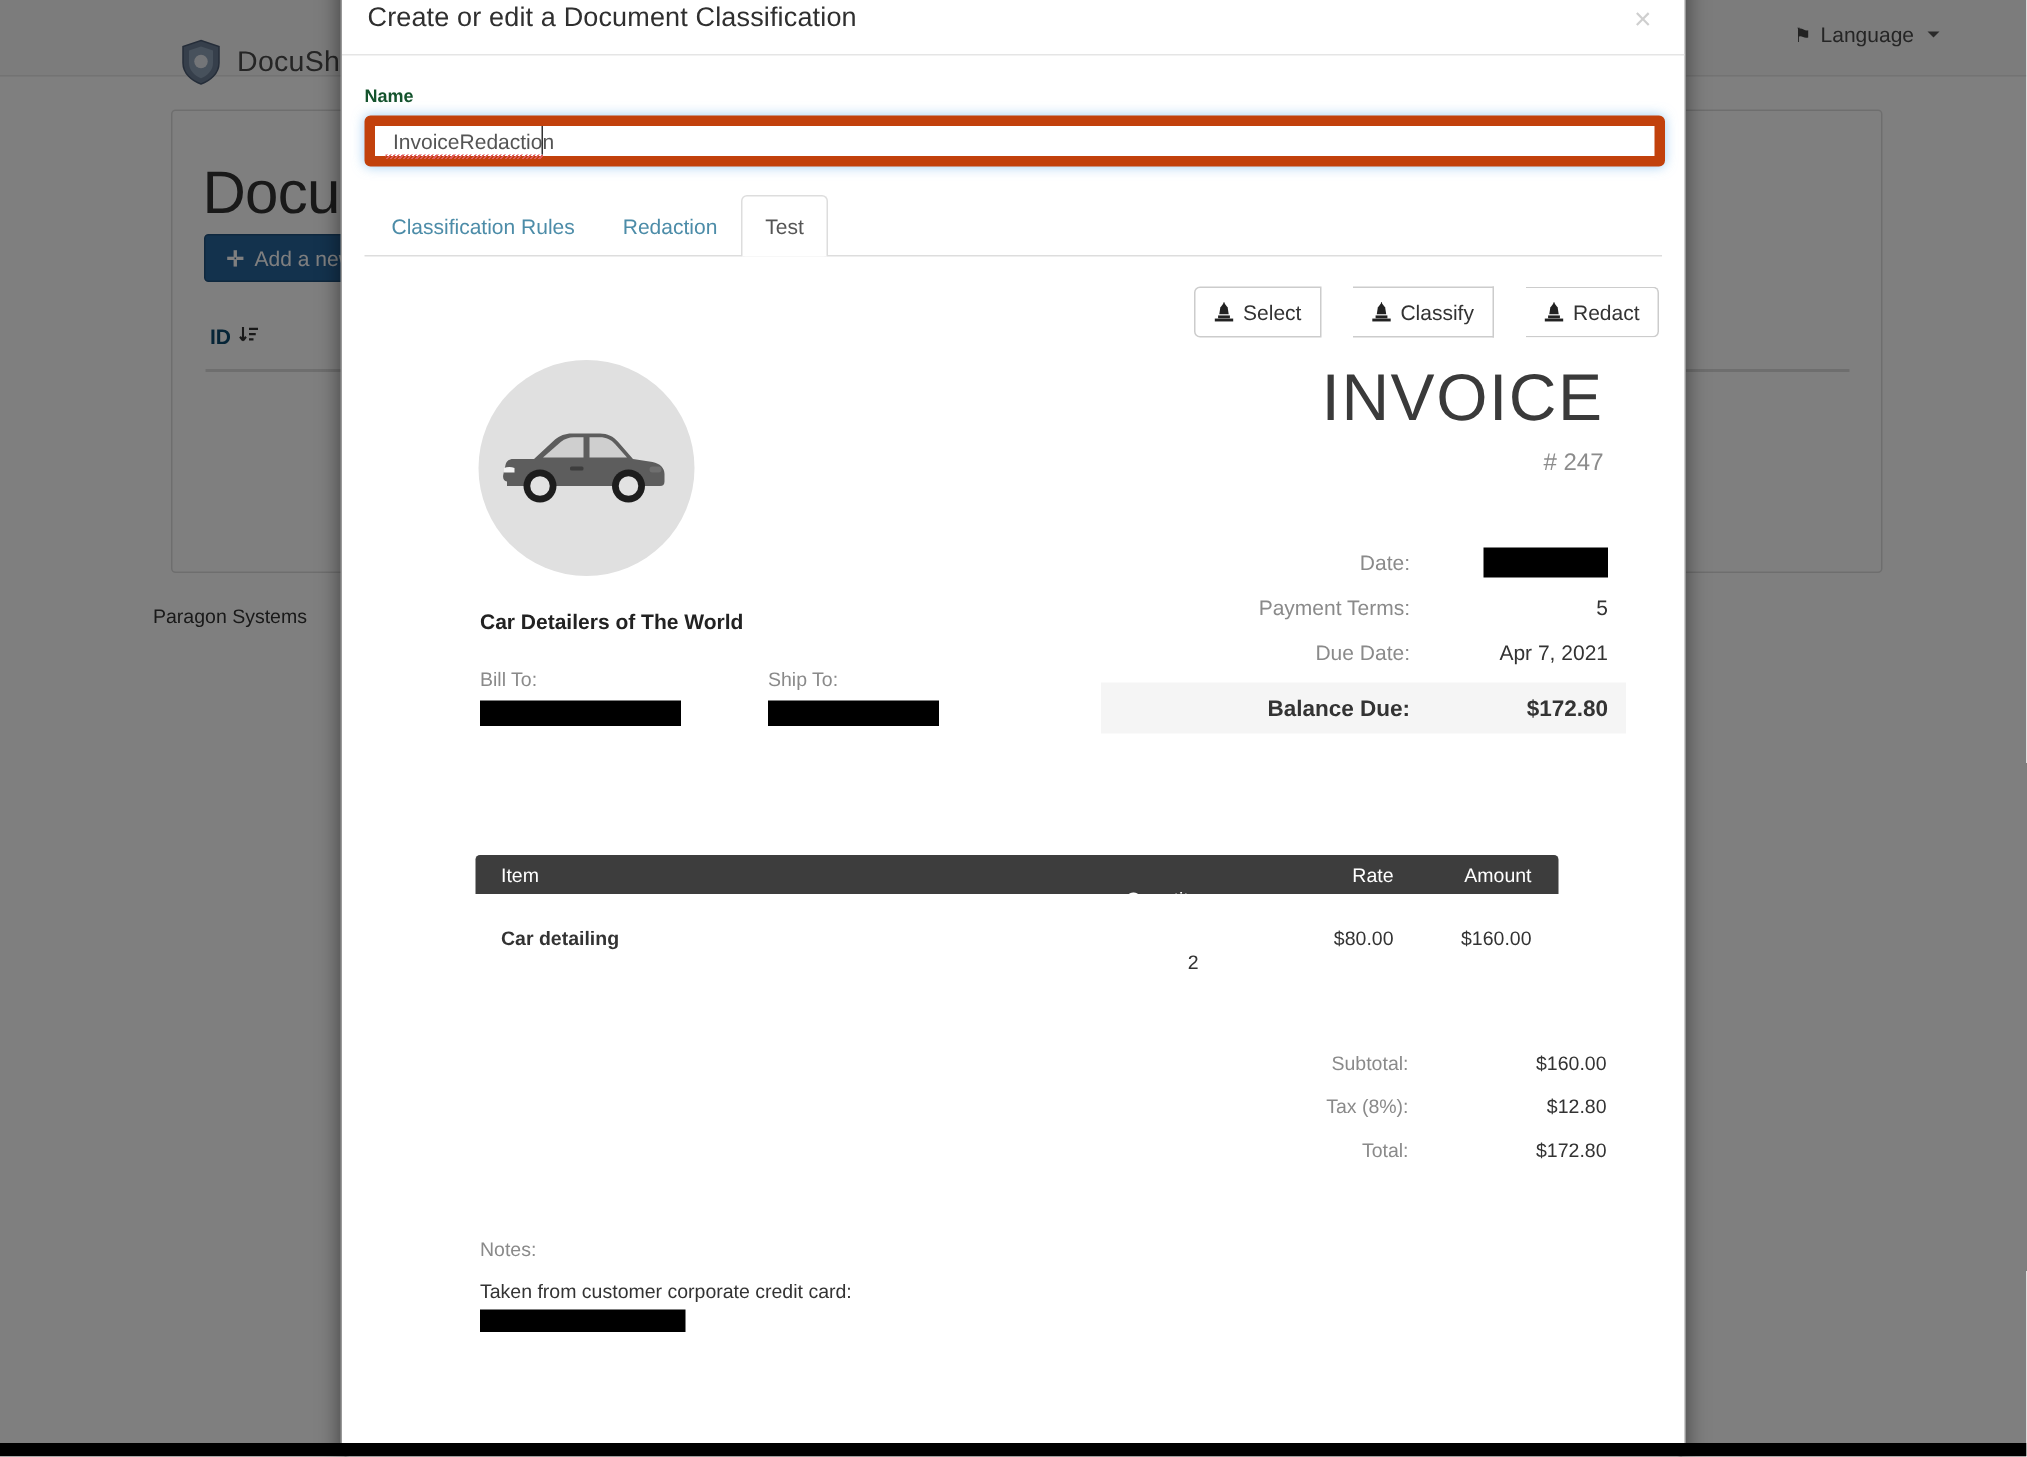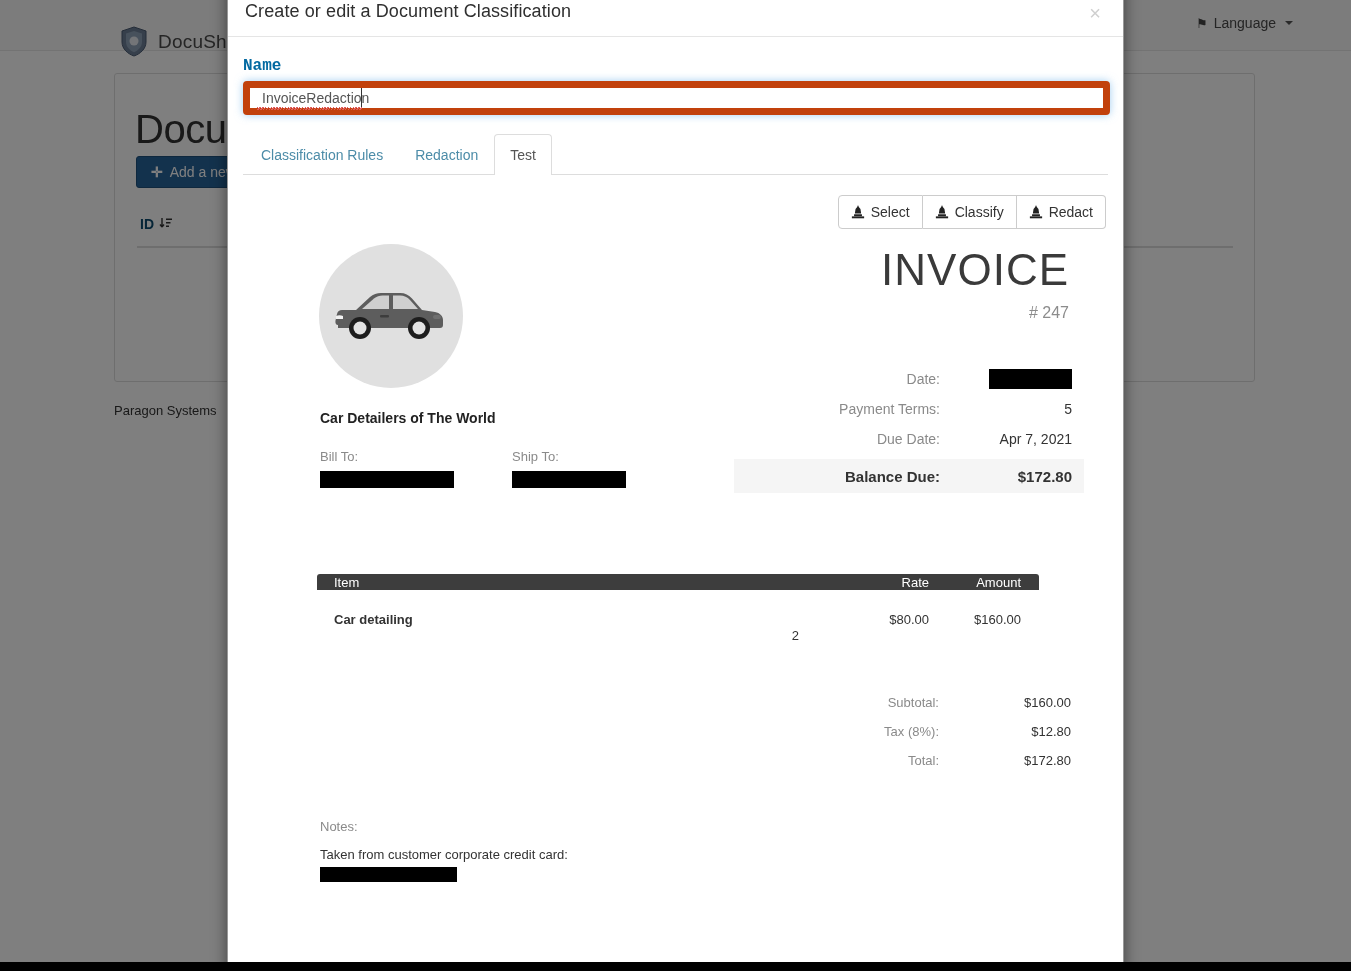--- a/index.html
+++ b/index.html
@@ -67,21 +67,21 @@
     position: absolute; left: 140px; top: 216px;
     font-size: 14px; font-weight: 700; color: #0c4a6e;
     display: flex; align-items: center; gap: 5px;
   }
   .sort-ico { display:inline-block; }
   .bg-table-rule {
     position: absolute; left: 137px; top: 246px; width: 1096px; height: 2px;
     background: #dddddd;
   }
   .bg-footer {
-    position: absolute; left: 114px; top: 403px;
+    position: absolute; left: 102px; top: 403px;
     font-size: 13px; color: #333;
   }
 
   .dim-overlay {
     position: absolute; inset: 0;
     background: rgba(0,0,0,0.5);
   }
   .bottom-black {
     position: absolute; left: 0; top: 962px; width: 1351px; height: 9px;
     background: #000;
@@ -111,21 +111,21 @@
   }
   .modal-close {
     position: absolute; right: 16px; bottom: 12px;
     font-size: 20px; color: #cfcfcf; line-height: 1;
     background: none; border: none; cursor: pointer;
     font-family: "Liberation Sans", sans-serif;
   }
   .modal-body { padding: 20px 15px 0 15px; }
 
   .field-label {
-    font-size: 16px; font-weight: 700; color: #0369a1; margin-bottom: 6px; font-family: Liberation Mono, monospace;
+    font-size: 12px; font-weight: 700; color: #14532d; margin-bottom: 6px;
   }
   .name-input {
     width: 867px; height: 34px;
     border: 7px solid #c2410c; border-radius: 4px;
     box-shadow: 0 0 8px rgba(102,175,233,.6);
     padding: 6px 12px;
     font-size: 14px; color: #555;
     font-family: "Liberation Sans", sans-serif;
     outline: none;
     background: #fff;
@@ -163,21 +163,21 @@
     border-bottom-color: #ffffff;
     border-radius: 4px 4px 0 0;
     cursor: default;
   }
 
   
   .toolbar {
     display: flex; justify-content: flex-end;
     margin-top: 20px; padding-right: 2px;
   }
-  .btn-group { display: flex; }
+  .btn-group { display: flex; gap: 21px; }
   .tbtn {
     background: #ffffff;
     border: 1px solid #cccccc;
     color: #333333;
     font-size: 14px;
     height: 34px;
     padding: 0 12px;
     display: flex; align-items: center; gap: 6px;
     cursor: pointer;
     font-family: "Liberation Sans", sans-serif;
@@ -225,21 +225,21 @@
   .meta-row.balance {
     background: #f5f5f5; height: 34px; margin-top: 5px;
   }
   .meta-row.balance .meta-label { color: #333; font-weight: 700; font-size: 15px; }
   .meta-row.balance .meta-value { color: #333; font-weight: 700; font-size: 15px; }
 
   
   .items { margin-top: 86px; margin-left: 36px; width: 722px; }
   .items-head {
     background: #3d3d3d; color: #fff; display: flex;
-    height: 16px; align-items: center; border-radius: 3px 3px 0 0;
+    height: 26px; align-items: center; border-radius: 3px 3px 0 0;
     font-size: 13px;
   }
   .c-item { flex: 1; padding-left: 17px; }
   .c-qty { width: 130px; text-align: right; margin-top: 32px; }
   .c-rate { width: 130px; text-align: right; }
   .c-amt { width: 110px; text-align: right; padding-right: 18px; }
   .items-row {
     display: flex; height: 34px; align-items: center;
     font-size: 13px; color: #333; margin-top: 12px;
   }

